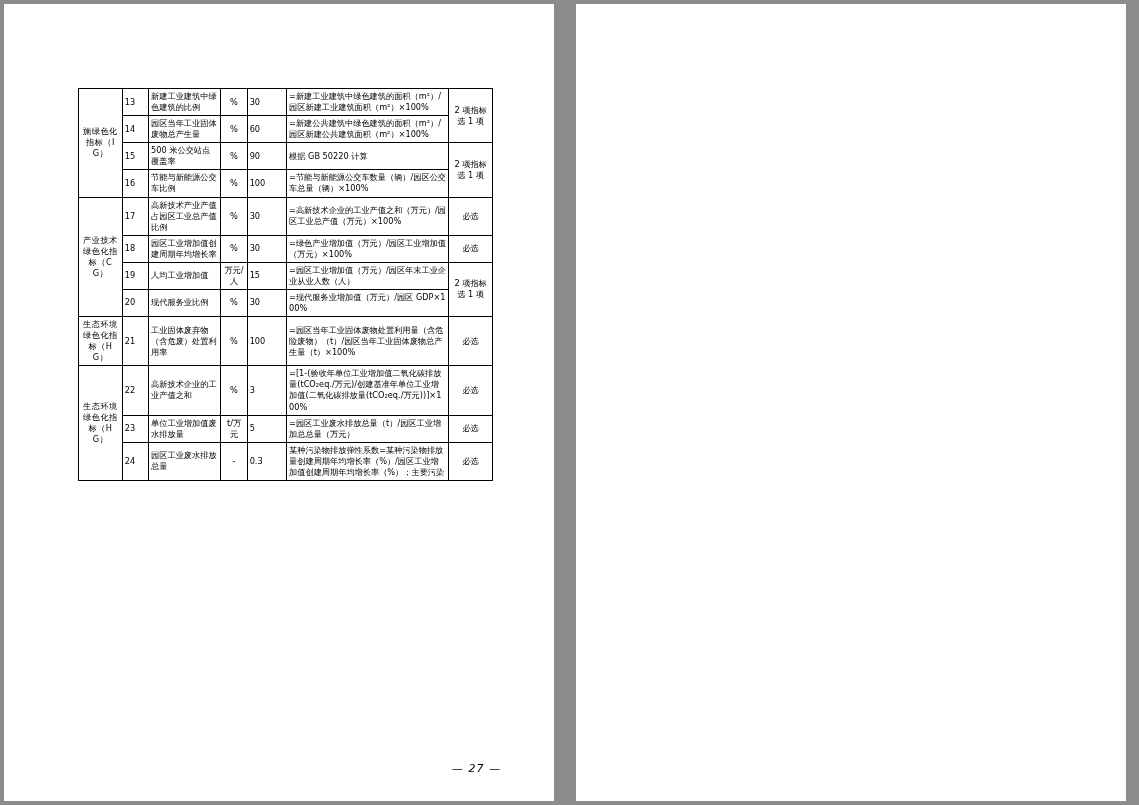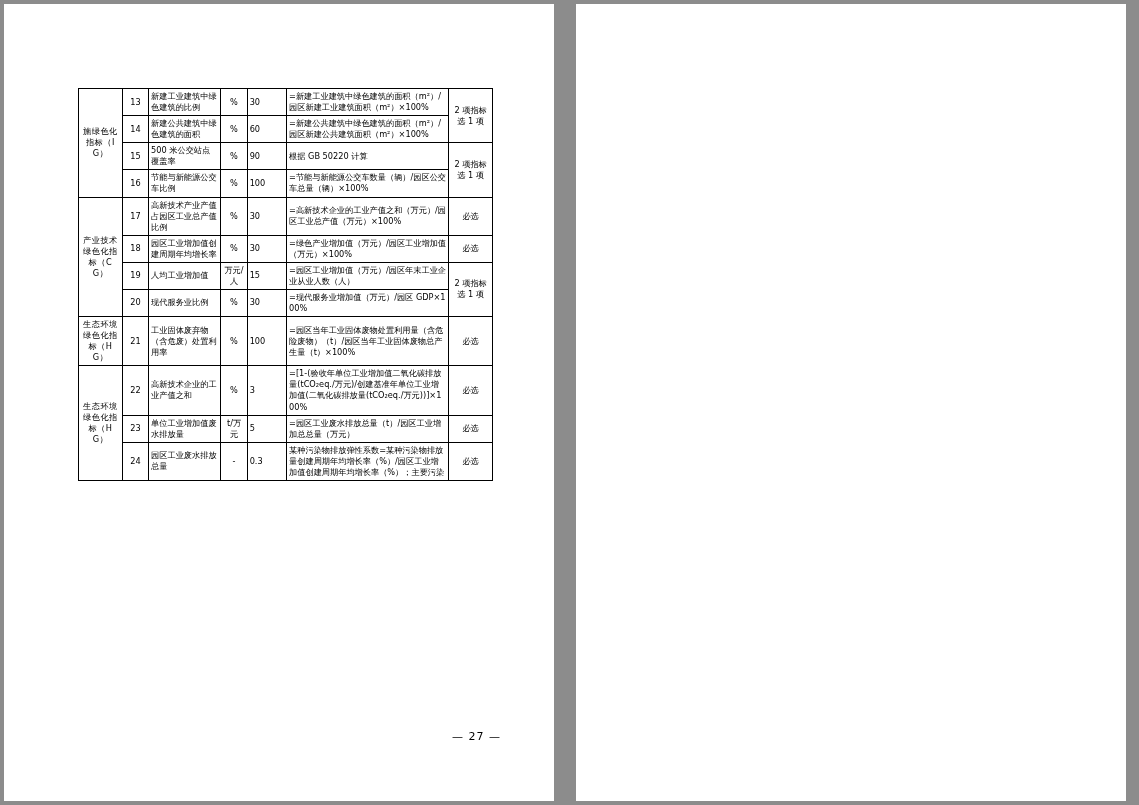--- a/index.html
+++ b/index.html
@@ -36,35 +36,35 @@
     line-height: 1.35;
     color: #000;
   }
   table.grid td {
     border: 1px solid #000;
     padding: 2px 2px;
     vertical-align: middle;
     word-break: break-all;
   }
   .c-cat { text-align: center; width: 40px; letter-spacing: 0.5px; }
-  .c-no  { text-align: center; width: 24px; }
+  .c-no  { width: 24px; }
   .c-name{ text-align: left; width: 66px; padding-left: 3px; }
   .c-unit{ text-align: center; width: 24px; }
   .c-val { text-align: left; width: 36px; }
   .c-calc{ text-align: left; width: 148px; padding-left: 3px; }
   .c-req { text-align: center; width: 40px; }
 
   .left-table { position: absolute; left: 74px; top: 84px; width: 415px; }
   .pagenum {
     position: absolute;
     font-size: 11px;
     color: #000;
     letter-spacing: 1px;
   }
-  .pagenum-left { left: 448px; top: 726px; }
+  .pagenum-left { left: 448px; top: 758px; font-style: italic; }
 </style>
 </head>
 <body>
 
 <div class="screen">
 
   <div class="page left">
     <div class="page-inner">
       <table class="grid left-table">
         <colgroup>
@@ -82,21 +82,21 @@
             <td class="c-cat" rowspan="4">施绿色化指标（IG）</td>
             <td class="c-no">13</td>
             <td class="c-name">新建工业建筑中绿色建筑的比例</td>
             <td class="c-unit">%</td>
             <td class="c-val">30</td>
             <td class="c-calc">=新建工业建筑中绿色建筑的面积（m²）/园区新建工业建筑面积（m²）×100%</td>
             <td class="c-req" rowspan="2">2 项指标选 1 项</td>
           </tr>
           <tr>
             <td class="c-no">14</td>
-            <td class="c-name">新建公共建筑中绿色建筑的面积</td>
+            <td class="c-name">园区当年工业固体废物总产生量</td>
             <td class="c-unit">%</td>
             <td class="c-val">60</td>
             <td class="c-calc">=新建公共建筑中绿色建筑的面积（m²）/园区新建公共建筑面积（m²）×100%</td>
           </tr>
           <tr>
             <td class="c-no">15</td>
             <td class="c-name">500 米公交站点覆盖率</td>
             <td class="c-unit">%</td>
             <td class="c-val">90</td>
             <td class="c-calc">根据 GB 50220 计算</td>

